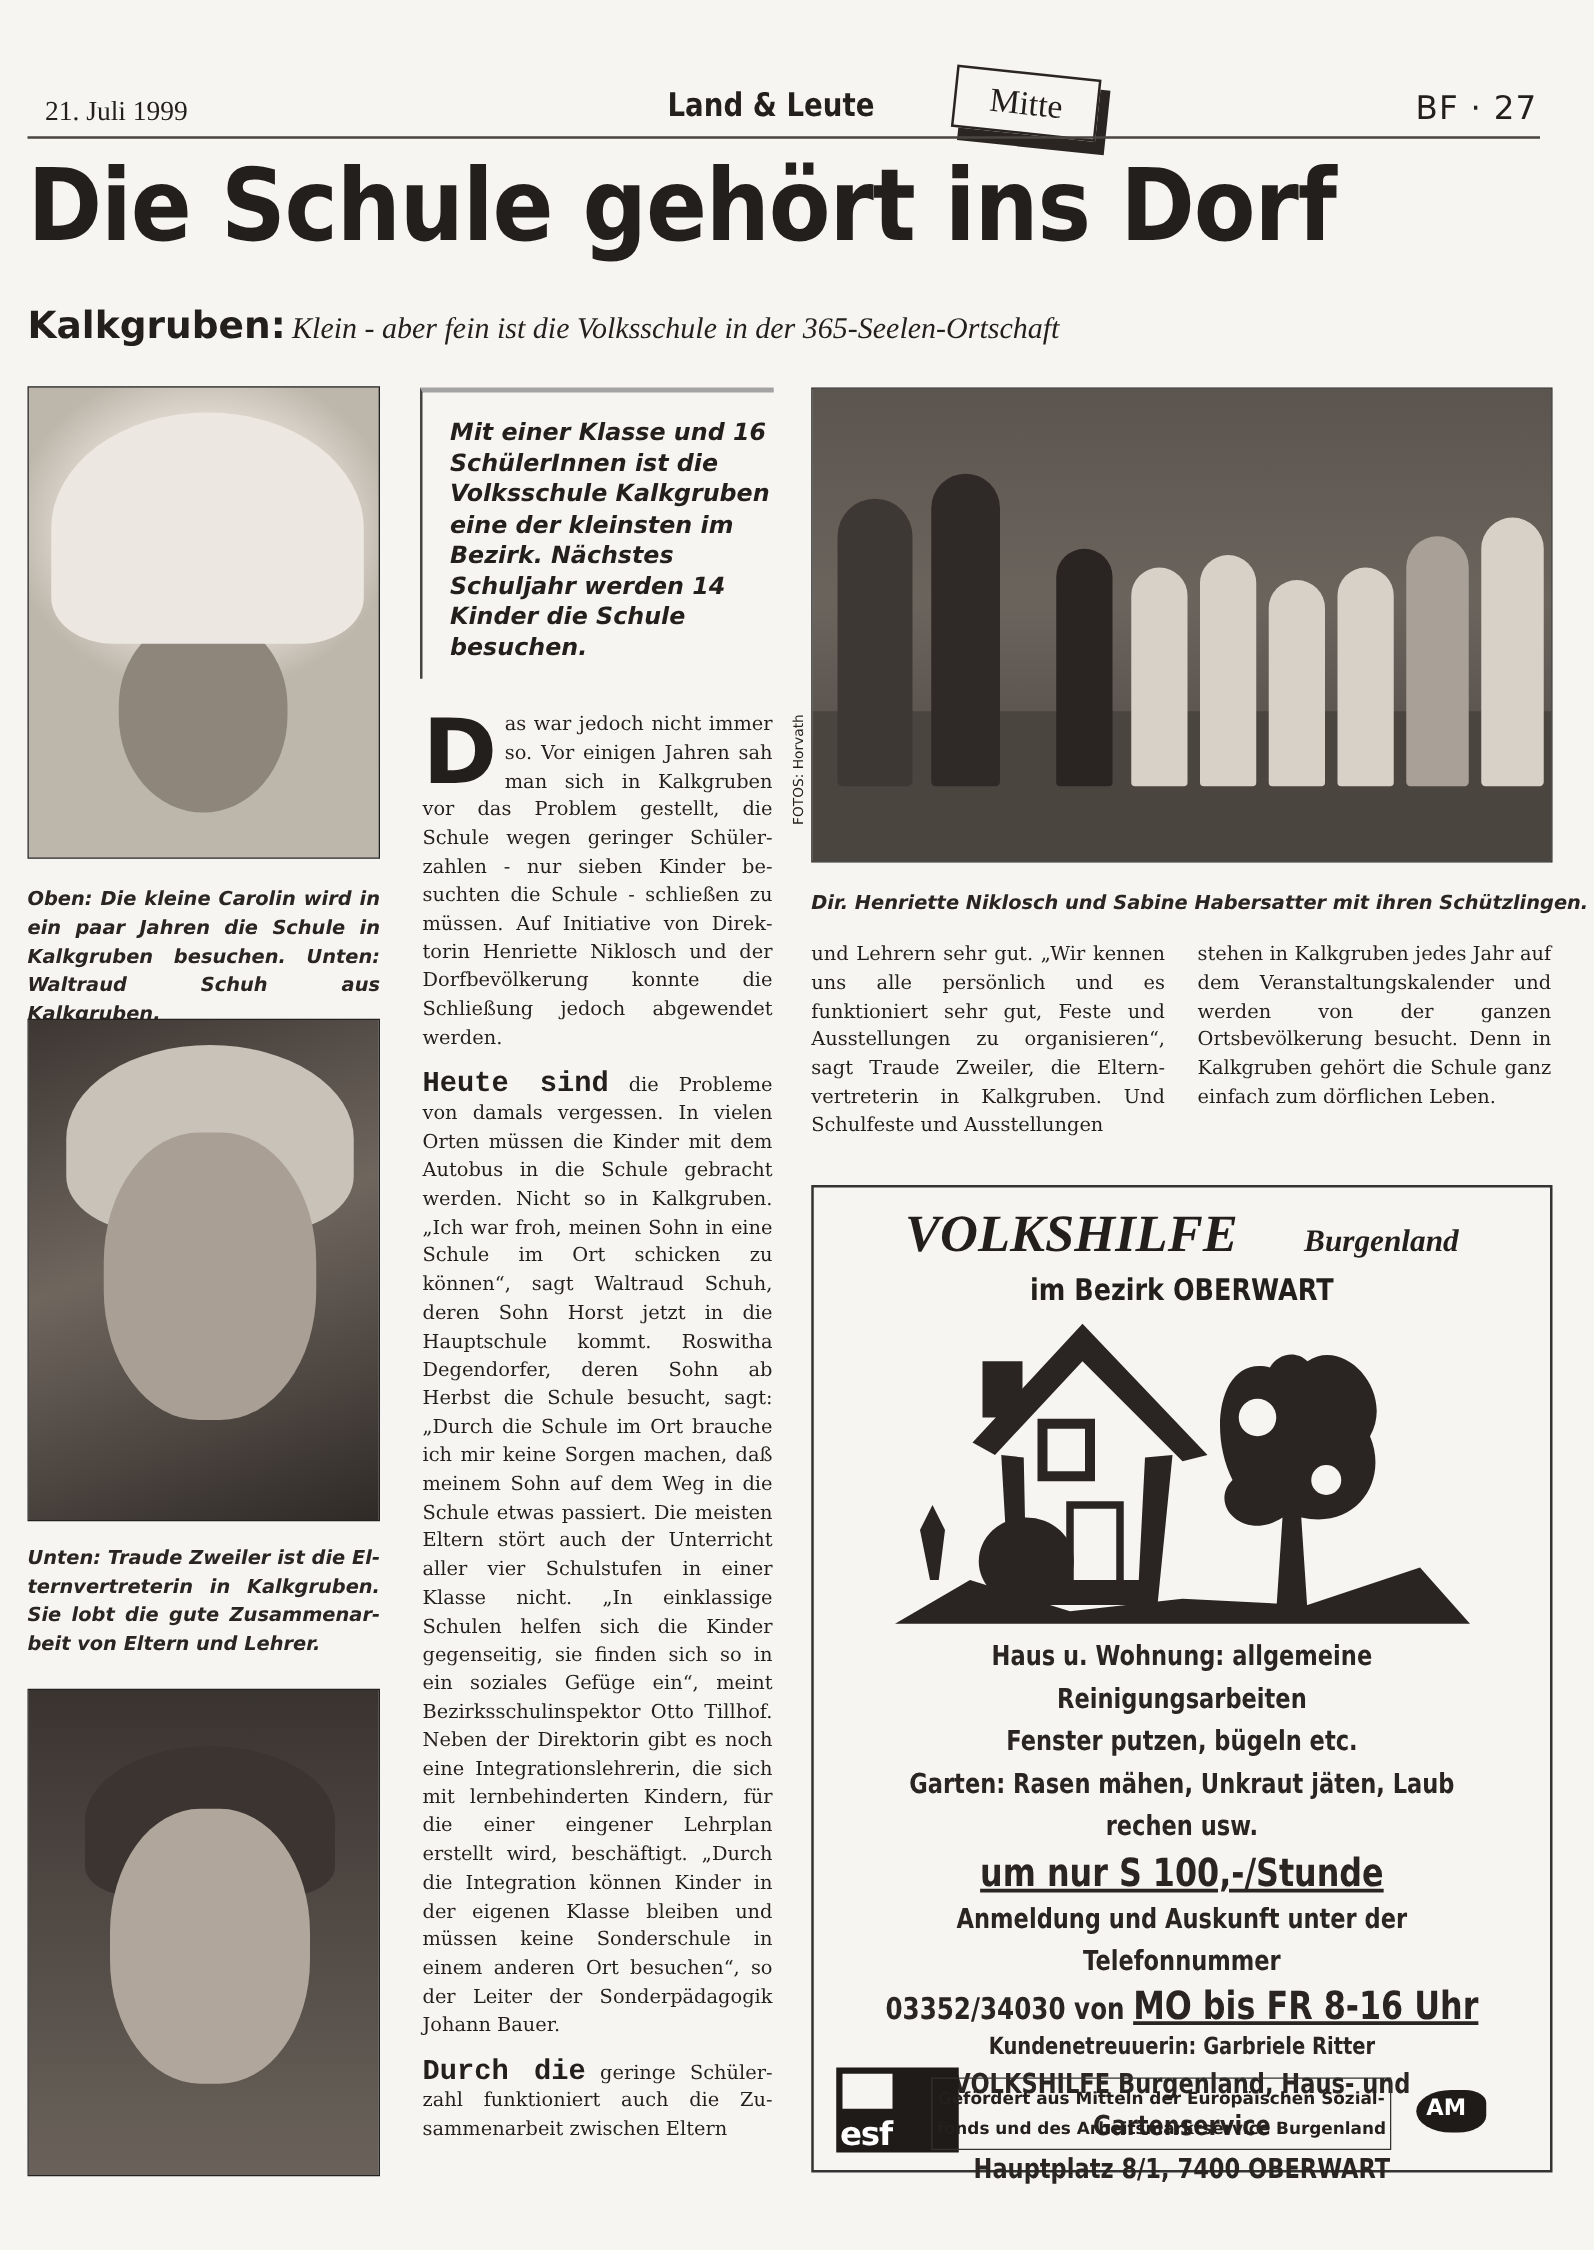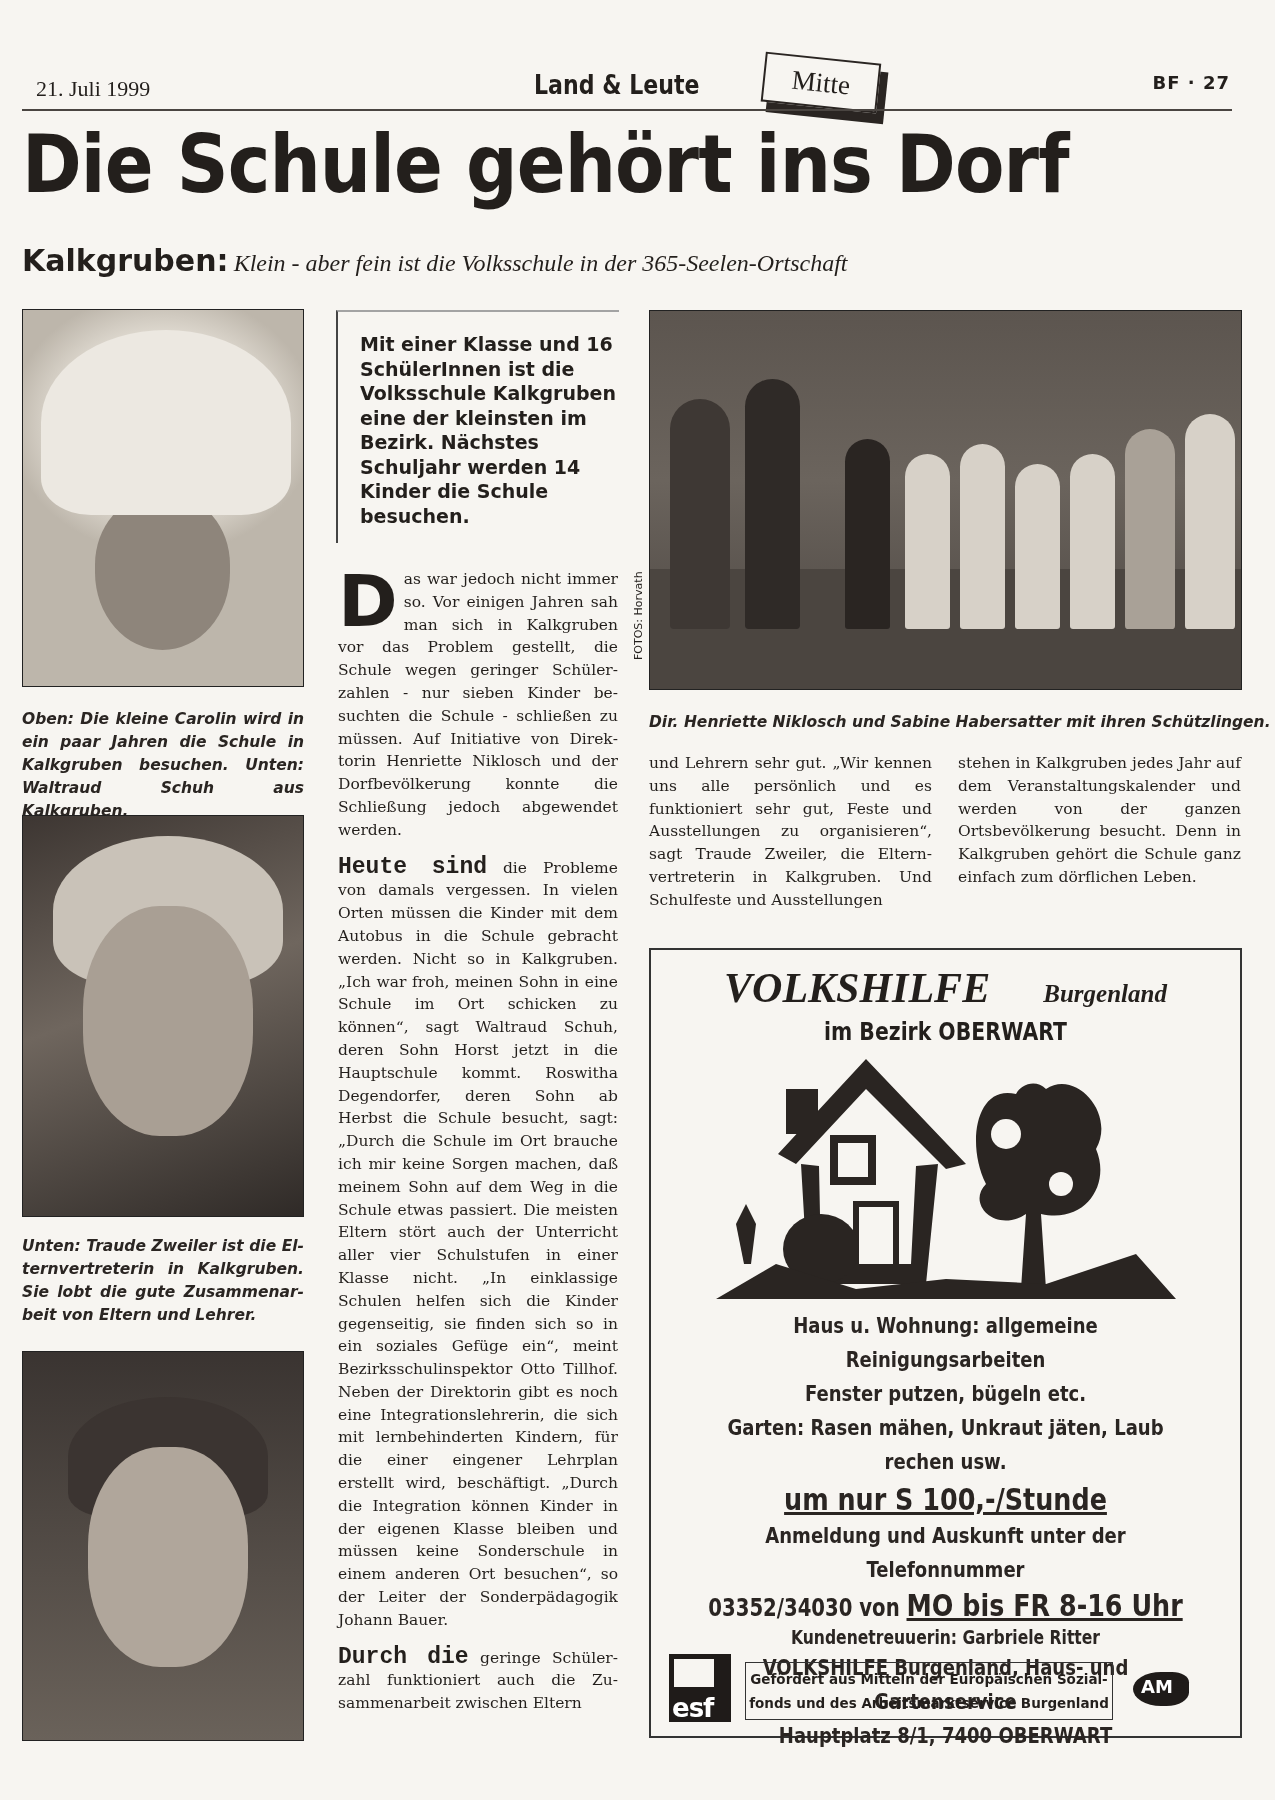--- a/index.html
+++ b/index.html
@@ -8,21 +8,21 @@
       background: #f7f5f1; color: #231f1c;
       font-family: "DejaVu Serif", serif;
     }
     .abs { position: absolute; }
     
     .date { left: 22px; top: 76px; font-family: "Liberation Serif", serif; font-size: 22px; margin-left: 14px; }
     .section { left: 534px; top: 70px; font-family: "DejaVu Sans", sans-serif; font-weight: bold; font-size: 26px; transform: scaleX(0.85); transform-origin: left; }
     .tag-wrap { left: 762px; top: 58px; width: 125px; height: 68px; transform: rotate(6deg); }
     .tag-shadow { position: absolute; left: 6px; top: 8px; width: 118px; height: 52px; background: #2a2522; }
     .tag { position: absolute; left: 0; top: 0; width: 116px; height: 50px; background: #f7f5f1; border: 2px solid #2a2522; box-sizing: border-box; font-family: "Liberation Serif", serif; font-size: 27px; text-align: center; line-height: 46px; }
-    .pageno { right: 45px; top: 72px; font-family: "DejaVu Sans", sans-serif; font-weight: 700; font-size: 18px; letter-spacing: 1px; }
+    .pageno { right: 45px; top: 72px; font-family: "DejaVu Sans", sans-serif; font-weight: 400; font-size: 26px; letter-spacing: 1px; }
     .rule { left: 22px; top: 109px; width: 1210px; height: 2px; background: #4a4541; }
     .headline { left: 22px; top: 125px; font-family: "DejaVu Sans", sans-serif; font-weight: bold; font-size: 80px; letter-spacing: -1px; transform: scaleX(0.9); transform-origin: left; white-space: nowrap; line-height: 1; }
     .subhead { left: 22px; top: 243px; white-space: nowrap; }
     .subhead .kicker { font-family: "DejaVu Sans", sans-serif; font-weight: bold; font-size: 30px; }
     .subhead .deck { font-family: "Liberation Serif", serif; font-style: italic; font-size: 24px; }
 
     
     .photo { border: 1px solid #222; box-sizing: border-box; overflow: hidden; }
     .photo-girl { left: 22px; top: 309px; width: 282px; height: 378px;
       background: radial-gradient(ellipse 55% 35% at 50% 30%, #f2efe9 0%, #e6e1d8 60%, #bdb6ab 100%),
@@ -41,21 +41,21 @@
 
     .caption { font-family: "DejaVu Sans", sans-serif; font-style: italic; font-weight: bold; font-size: 15.5px; line-height: 23px; text-align: justify; color: #2a2522; }
     .cap1 { left: 22px; top: 708px; width: 282px; }
     .cap2 { left: 22px; top: 1235px; width: 282px; }
     .cap3 { left: 649px; top: 711px; width: 593px; text-align: right; white-space: nowrap; font-size: 15.5px; }
 
     .credit { left: 632px; top: 560px; width: 20px; height: 110px; }
     .credit span { position: absolute; left: 0; top: 100px; transform: rotate(-90deg); transform-origin: left top; font-family: "DejaVu Sans", sans-serif; font-size: 11px; white-space: nowrap; }
 
     
-    .leadbox { left: 336px; top: 310px; width: 283px; height: 233px; border-top: 2px solid #a3a3a3; border-left: 2px solid #444; box-sizing: border-box; padding: 20px 0 0 22px; }
+    .leadbox { left: 336px; top: 310px; width: 283px; height: 233px; border-top: 4px solid #a3a3a3; border-left: 2px solid #444; box-sizing: border-box; padding: 20px 0 0 22px; font-style: italic; }
     .leadbox p { margin: 0; font-family: "DejaVu Sans", sans-serif; font-weight: bold; font-size: 19px; line-height: 24.5px; }
 
     .body-text { font-family: "DejaVu Serif", serif; font-size: 15.5px; line-height: 22.8px; text-align: justify; hyphens: manual; }
     .body-text p { margin: 0 0 14px 0; }
     .col-mid { left: 338px; top: 568px; width: 280px; }
     .dropcap { float: left; font-family: "DejaVu Sans", sans-serif; font-weight: bold; font-size: 72px; line-height: 62px; margin: 2px 6px 0 0; }
     .runin { font-weight: bold; font-size: 23px; font-family: Liberation Mono, monospace; }
     .col-r1 { left: 649px; top: 752px; width: 283px; }
     .col-r2 { left: 958px; top: 752px; width: 283px; }
 
@@ -67,21 +67,21 @@
     .ad .l2 { font-family: "Liberation Serif", serif; font-weight: bold; font-size: 37px; text-decoration: underline; line-height: 42px; }
     .ad .l3 { font-family: "DejaVu Sans", sans-serif; font-weight: bold; font-size: 24px; transform: scaleX(0.85); margin-top: 6px; }
     .ad .art { width: 460px; height: 255px; margin: 8px auto 0; position: relative; }
     .ad .hand { font-family: "DejaVu Sans", sans-serif; font-weight: bold; transform: scaleX(0.82); color: #2a2522; }
     .ad .h1 { font-size: 22px; line-height: 34px; }
     .ad .price { font-size: 31px; line-height: 40px; text-decoration: underline; }
     .ad .phone { font-size: 24px; }
     .ad .phone .big { font-size: 31px; text-decoration: underline; }
     .ad .small { font-size: 19px; line-height: 28px; }
     .ad .footer { position: absolute; left: 12px; bottom: 10px; width: 565px; height: 72px; }
-    .esf { position: absolute; left: 6px; top: 0; width: 62px; height: 68px; background: #1f1b19; color: #fff; }
+    .esf { position: absolute; left: 6px; top: 0; width: 62px; height: 68px; background: #1f1b19; color: #fff; padding-left: 36px; }
     .esf .flag { position: absolute; left: 5px; top: 5px; width: 40px; height: 28px; background: #f7f5f1; }
     .esf .txt { position: absolute; left: 3px; bottom: 0; font-family: "DejaVu Sans", sans-serif; font-weight: bold; font-size: 26px; line-height: 28px; letter-spacing: -1px; }
     .fund { position: absolute; left: 82px; top: 8px; width: 368px; height: 58px; border: 1.5px solid #333; box-sizing: border-box; font-family: "DejaVu Sans", sans-serif; font-weight: bold; font-size: 13.5px; line-height: 24px; padding-top: 4px; }
     .ams { position: absolute; left: 470px; top: 14px; width: 80px; height: 38px; }
     .ams .blob { position: absolute; left: 0; top: 4px; width: 56px; height: 34px; background: #1f1b19; border-radius: 50% 30% 40% 50%; }
     .ams .t { position: absolute; left: 8px; top: 8px; font-family: "DejaVu Sans", sans-serif; font-weight: bold; font-size: 18px; color: #fff; }
     .ams .t b { color: #1f1b19; }
   </style>
 </head>
 <body>

